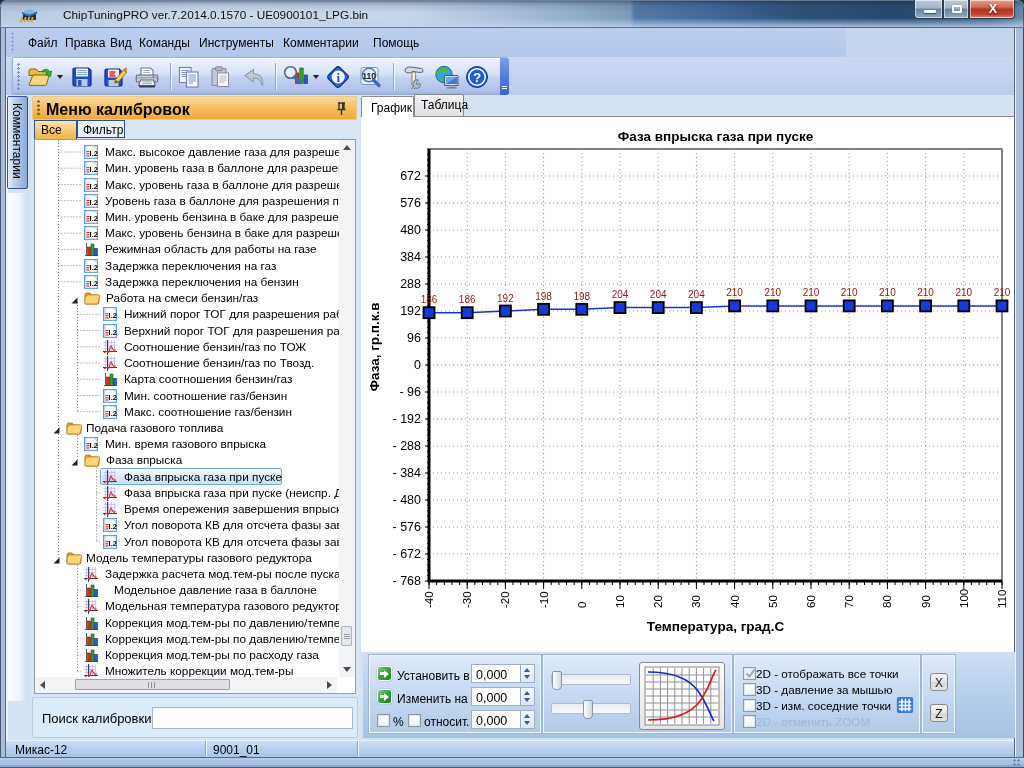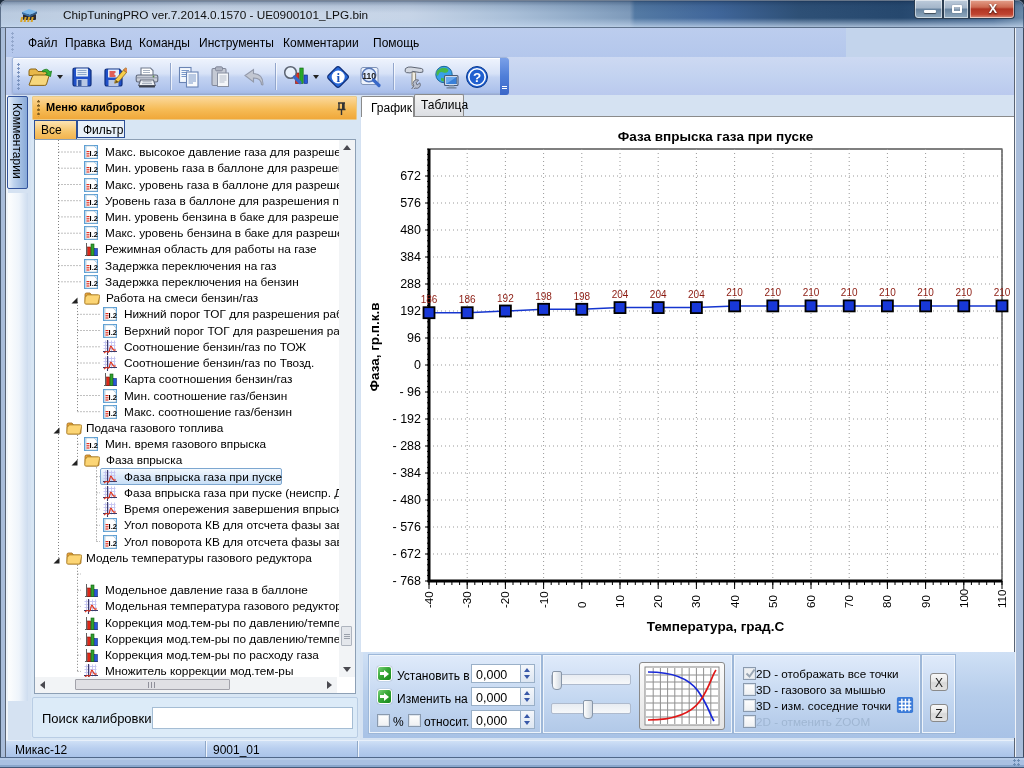--- a/index.html
+++ b/index.html
@@ -44,21 +44,21 @@
 
 #commtab{position:absolute;left:7px;top:96px;width:21px;height:93px;border:1px solid #33539c;
  background:linear-gradient(90deg,#e8f0fa 0,#c0d4ee 30%,#88a9d8 100%);border-radius:2px}
 #commtab span{position:absolute;font-size:12px;color:#000;white-space:nowrap;transform:rotate(90deg);transform-origin:0 0;left:16px;top:6px}
 #commstrip{position:absolute;left:8px;top:193px;width:20px;height:508px;background:linear-gradient(90deg,#fdfefe 0,#eef4fb 55%,#cddcef 100%)}
 
 #lpanel{position:absolute;left:31px;top:95px;width:329px;height:645px;background:#d8e6f4}
 #lphead{position:absolute;left:1px;top:1px;width:325px;height:24px;
  background:linear-gradient(180deg,#fbd89b 0,#f6bc57 55%,#f0a83a 100%);border:1px solid #e8ca8a;border-radius:1px}
 #lphead .grip{position:absolute;left:4px;top:3px;width:3px;height:17px;background-image:radial-gradient(circle at 1.5px 1.5px,#7a5a20 1.1px,rgba(0,0,0,0) 1.3px);background-size:3px 4.2px}
-#lphead b{position:absolute;left:13px;top:4px;font-size:11px;color:#000}
+#lphead b{position:absolute;left:13px;top:4px;font-size:16px;color:#000}
 #pin{position:absolute;right:9px;top:4px}
 .ltab{position:absolute;font-size:12px;color:#000;border:1px solid #2c4f96;padding:0}
 #ltab1{left:3px;top:25px;width:43px;height:19px;background:linear-gradient(180deg,#fce4b4 0,#f6c468 60%,#f2b34e 100%);border-bottom:none}
 #ltab1 span{position:absolute;left:6px;top:2px}
 #ltab2{left:46px;top:25px;width:48px;height:18px;background:#e9f1f9}
 #ltab2 span{position:absolute;left:5px;top:2px}
 #treebox{position:absolute;left:3px;top:44px;width:322px;height:555px;background:#fff;border:1px solid #8da0b5;overflow:hidden}
 .trow{position:absolute;left:0;width:100%;height:16px;font-size:11.8px;white-space:nowrap}
 .ticn{position:absolute}
 .ttxt{position:absolute;top:1px;color:#000}
@@ -552,28 +552,38 @@
 <div class="trow" style="top:409.8px">
         <span class="ticn" style="left:17px;top:4px"><svg width="9" height="9" viewBox="0 0 9 9">
             <polygon points="7.5,1.5 7.5,7.5 1.5,7.5" fill="#222"></polygon>
           </svg></span>
         <span class="ticn" style="left:31px;top:1px"><svg width="16" height="14" viewBox="0 0 16 14">
             <path d="M1 3.5 q0-1.5 1.5-1.5 h3.5 l1.5 2 h6 q1.5 0 1.5 1.5 v6 q0 1.5-1.5 1.5 h-11 q-1.5 0-1.5-1.5 z" fill="#e8a33d" stroke="#9c6817" stroke-width="0.8"></path>
             <path d="M1.2 6.5 l2-2.6 h11.5 q1.3 0 1 1.3 l-1.6 6.8 q-0.3 1-1.4 1 h-11 q-1.1 0-0.9-1.2 z" fill="#fcd575" stroke="#a97c1e" stroke-width="0.8"></path>
           </svg></span>
         <span class="ttxt" style="left:51px">Модель температуры газового редуктора</span>
       </div>
+<div class="trow" style="top:426.0px">
+        <span class="ticn" style="left:49px;top:1px"><svg width="15" height="15" viewBox="0 0 15 15">
+            <g stroke="#c2c2f0" stroke-width="0.9">
+              <path d="M0.5 2.5h12M0.5 5.5h12M0.5 8.5h12M2.5 0.5v12M5.5 0.5v12M8.5 0.5v12M11.5 0.5v12"></path>
+            </g>
+            <path d="M4.5 0 v15 M0 11.5 h14" stroke="#3c3c6a" stroke-width="1.1"></path>
+            <path d="M1 13.2 q2.3-2.7 3.8-1.2 q1.5 1 2.2-3.8 q0.6-3.6 1.8-1 q0.8 2 1.6 2.6 q1 0.8 2.4 0" fill="none" stroke="#e03218" stroke-width="1.15"></path>
+          </svg></span>
+        <span class="ttxt" style="left:70px">Задержка расчета мод.тем-ры после пуска</span>
+      </div>
 <div class="trow" style="top:442.2px">
         <span class="ticn" style="left:49px;top:1px"><svg width="15" height="15" viewBox="0 0 15 15">
             <path d="M2.5 1 v12.5 M1 13.5 h13" stroke="#606060" stroke-width="1"></path>
             <rect x="3.6" y="5" width="3" height="8.5" fill="#e02818" stroke="#801008" stroke-width="0.6"></rect>
             <rect x="7" y="2" width="3" height="11.5" fill="#30a030" stroke="#106010" stroke-width="0.6"></rect>
             <rect x="10.4" y="6.5" width="3" height="7" fill="#2858d8" stroke="#102880" stroke-width="0.6"></rect>
           </svg></span>
-        <span class="ttxt" style="left:70px">Модельное давление газа в баллоне</span>
+        <span class="ttxt" style="left:79px">Модельное давление газа в баллоне</span>
       </div>
 <div class="trow" style="top:458.4px">
         <span class="ticn" style="left:49px;top:1px"><svg width="15" height="15" viewBox="0 0 15 15">
             <g stroke="#c2c2f0" stroke-width="0.9">
               <path d="M0.5 2.5h12M0.5 5.5h12M0.5 8.5h12M2.5 0.5v12M5.5 0.5v12M8.5 0.5v12M11.5 0.5v12"></path>
             </g>
             <path d="M4.5 0 v15 M0 11.5 h14" stroke="#3c3c6a" stroke-width="1.1"></path>
             <path d="M1 13.2 q2.3-2.7 3.8-1.2 q1.5 1 2.2-3.8 q0.6-3.6 1.8-1 q0.8 2 1.6 2.6 q1 0.8 2.4 0" fill="none" stroke="#e03218" stroke-width="1.15"></path>
           </svg></span>
         <span class="ttxt" style="left:70px">Модельная температура газового редуктора</span>
@@ -764,21 +774,21 @@
  <div class="grp" id="grp3">
   <div class="crow" style="top:11px">
         <span class="cbx cb" style="background:#eef0f2"></span>
         <svg style="position:absolute;left:1px;top:0" width="13" height="13">
           <path d="M2.5 6.5 l3 3 l5-7" stroke="#9aa6b4" stroke-width="2" fill="none"></path>
         </svg>
         <span>2D - отображать все точки</span>
       </div>
   <div class="crow" style="top:27px">
         <span class="cbx cb"></span>
-        <span>3D - газового за мышью</span>
+        <span>3D - давление за мышью</span>
       </div>
   <div class="crow" style="top:43px">
         <span class="cbx cb"></span>
         <span>3D - изм. соседние точки</span>
       </div>
   <svg style="position:absolute;left:161px;top:40px" width="18" height="18" viewBox="0 0 20 20">
         <rect x="1" y="1" width="18" height="18" rx="2" fill="#3a7ad8"></rect>
         <g stroke="#fff" stroke-width="1.6">
           <path d="M3 6.5h14M3 10.5h14M3 14.5h14M6.5 3v14M10.5 3v14M14.5 3v14"></path>
         </g>

